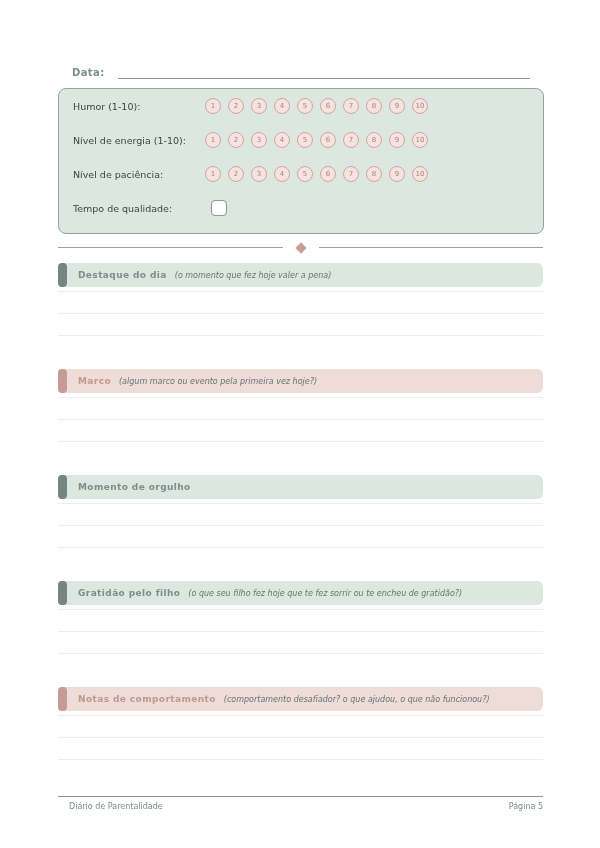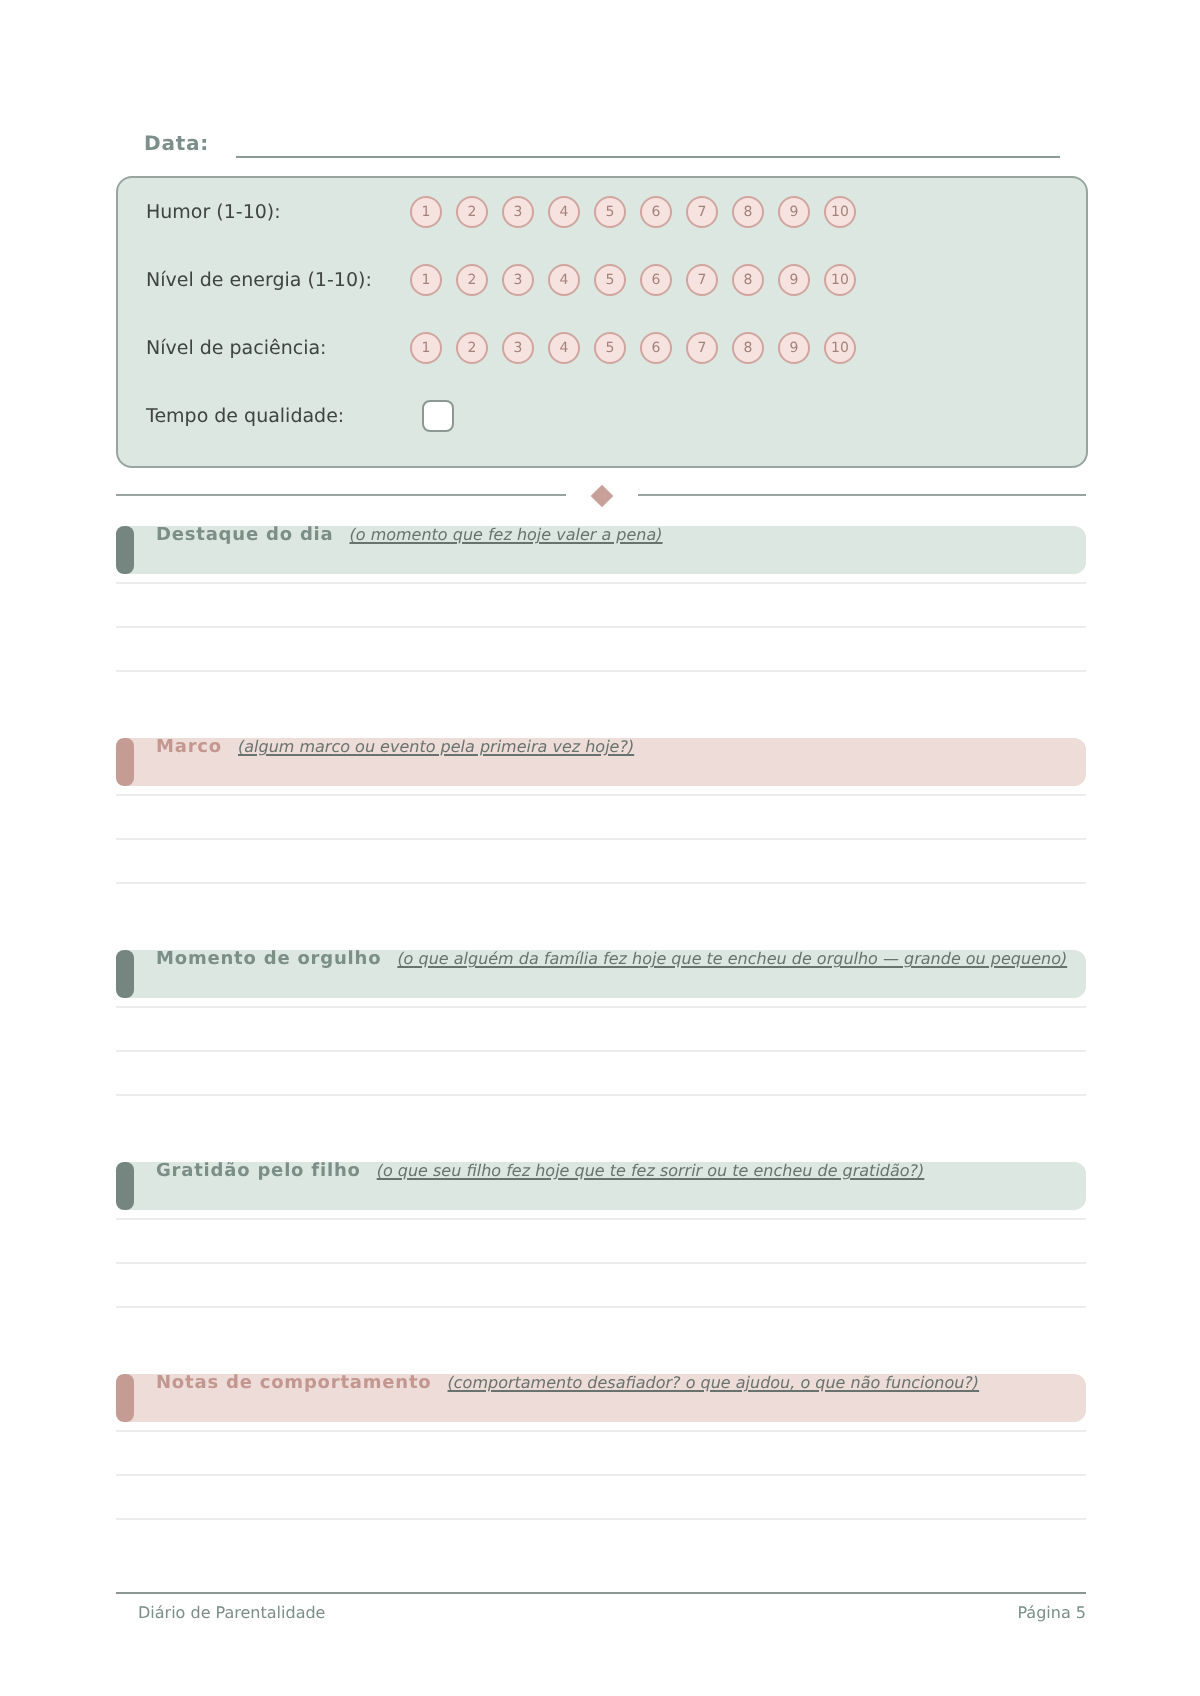--- a/index.html
+++ b/index.html
@@ -40,30 +40,30 @@
   .divider{position:absolute;left:58px;top:242px;width:485px;height:11px;
     display:flex;align-items:center;}
   .divider .seg{flex:1;height:1px;background:var(--divider-line);}
   .diamond{width:8px;height:8px;background:var(--diamond);transform:rotate(45deg);
     margin:0 14px;flex-shrink:0;}
 
   
   .sections{position:absolute;left:58px;top:263px;width:485px;}
   .section{margin-bottom:33px;}
   .sec-header{position:relative;height:24px;border-radius:6px;display:flex;
-    padding-left:20px;}
+    align-items:center;padding-left:20px;}
   .section.green .sec-header{background:var(--green-bar);}
   .section.pink  .sec-header{background:var(--pink-bar);margin-top:13px;}
   .sec-tab{position:absolute;left:0;top:0;width:9px;height:24px;border-radius:4px;}
   .section.green .sec-tab{background:var(--green-accent);}
   .section.pink  .sec-tab{background:var(--pink-accent);}
   .sec-title{font-size:9px;font-weight:bold;letter-spacing:.4px;white-space:nowrap;}
   .section.green .sec-title{color:var(--green-title);}
   .section.pink  .sec-title{color:var(--pink-title);}
-  .sec-hint{font-size:8px;font-style:italic;color:var(--hint-text);margin-left:8px;white-space:nowrap;text-decoration:underline;}
+  .sec-hint{font-size:8px;font-style:italic;color:var(--hint-text);margin-left:8px;white-space:nowrap;}
   .writing-line{border-bottom:1px solid var(--rule-line);height:22px;}
   .writing-line.first{height:5px;}
 
   
   .footer{position:absolute;left:58px;top:796px;width:485px;
     border-top:1px solid var(--footer-line);padding-top:5px;
     display:flex;justify-content:space-between;}
   .footer span{font-size:8px;color:var(--footer-text);padding-left:11px;}
 </style>
 </head>
@@ -152,21 +152,20 @@
           <span class="sec-hint">(algum marco ou evento pela primeira vez hoje?)</span>
         </div>
         <div class="writing-line first"></div>
         <div class="writing-line"></div>
         <div class="writing-line"></div>
       </div>
       <div class="section green">
         <div class="sec-header">
           <span class="sec-tab"></span>
           <span class="sec-title">Momento de orgulho</span>
-          <span class="sec-hint">(o que alguém da família fez hoje que te encheu de orgulho — grande ou pequeno)</span>
         </div>
         <div class="writing-line first"></div>
         <div class="writing-line"></div>
         <div class="writing-line"></div>
       </div>
       <div class="section green">
         <div class="sec-header">
           <span class="sec-tab"></span>
           <span class="sec-title">Gratidão pelo filho</span>
           <span class="sec-hint">(o que seu filho fez hoje que te fez sorrir ou te encheu de gratidão?)</span>

